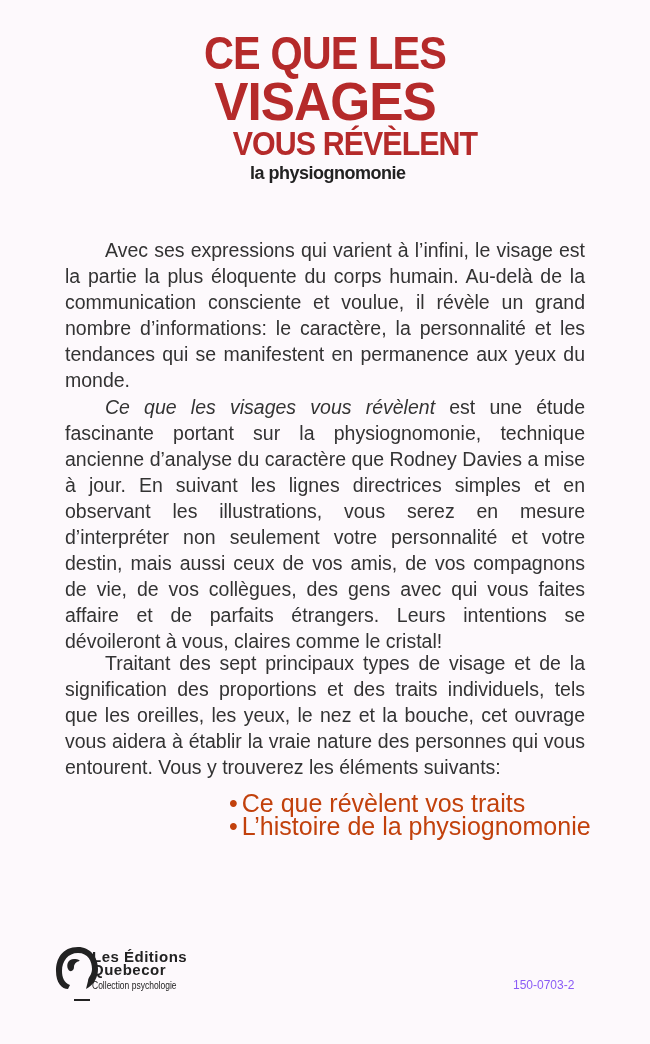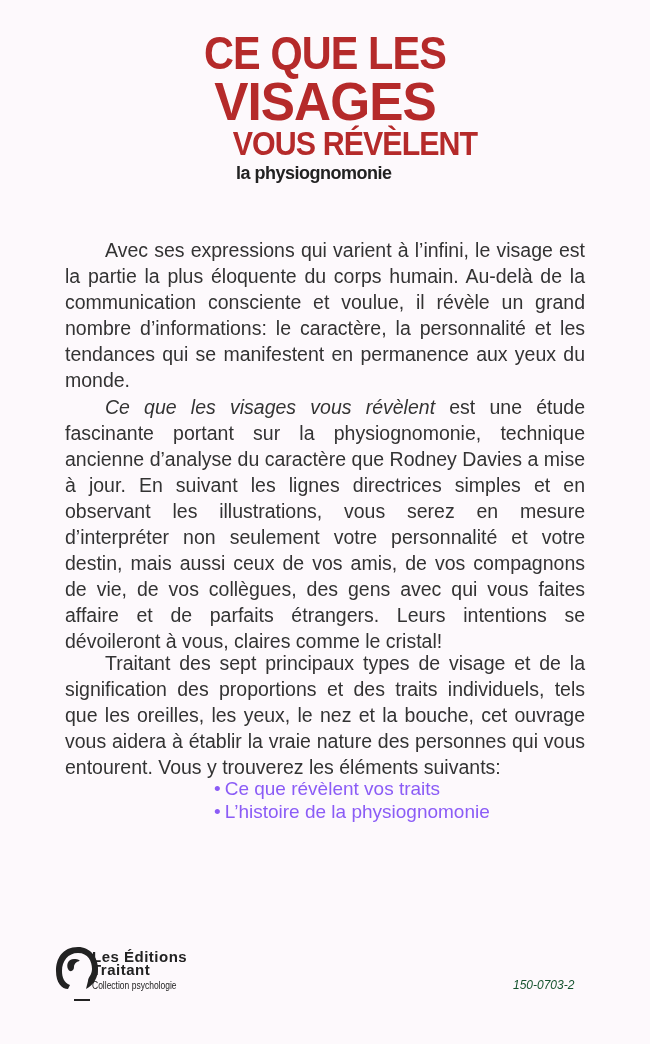--- a/index.html
+++ b/index.html
@@ -3,33 +3,33 @@
 <meta charset="utf-8">
 <style>
   html, body { margin:0; padding:0; }
   body { width:650px; height:1044px; background:#fdf9fc; position:relative; overflow:hidden;
          font-family:"Liberation Sans", sans-serif; color:#333; }
   .title { position:absolute; left:0; width:650px; text-align:center; color:#b52a2a;
            font-family:"Liberation Sans", sans-serif; font-weight:bold; letter-spacing:-1px; }
   .t1 { top:30px; font-size:46px; line-height:46px; transform:scaleX(0.9); }
   .t2 { top:74px; font-size:54px; line-height:54px; transform:scaleX(0.95); }
   .t3 { top:127px; font-size:33px; line-height:34px; left:30px; transform:scaleX(0.92); }
-  .subtitle { position:absolute; top:163px; left:236px; width:250px; font-size:18px; font-weight:bold; color:#222; letter-spacing:-0.5px; }
+  .subtitle { position:absolute; top:163px; left:250px; width:250px; font-size:18px; font-weight:bold; color:#222; letter-spacing:-0.5px; }
   .para { position:absolute; left:65px; width:520px; font-size:19.5px; line-height:26px; text-align:justify; color:#333; }
   .para p { margin:0; text-indent:40px; }
   .p1 { top:237px; }
   .p2 { top:394px; }
   .p3 { top:650px; }
   em { font-style:italic; }
-  .bullets { position:absolute; top:775px; left:212px; font-size:19px; line-height:23px; color:#8b5cf6; list-style:none; margin:2px; padding:0; }
+  .bullets { position:absolute; top:775px; left:212px; font-size:25px; line-height:23px; color:#c2410c; list-style:none; margin:17px; padding:0; }
   .bullets li::before { content:"\2022"; margin-right:4px; }
   .logo { position:absolute; left:54px; top:945px; width:48px; height:60px; }
   .pub { position:absolute; left:92px; top:950px; font-size:15px; font-weight:bold; color:#222; line-height:13px; letter-spacing:0.5px; }
   .coll { position:absolute; left:92px; top:980px; font-size:10px; color:#222; transform:scaleX(0.85); transform-origin:left; }
-  .code { position:absolute; left:513px; top:978px; font-size:12px; color:#14532d;font-style:italic; }
+  .code { position:absolute; left:513px; top:978px; font-size:12px; color:#8b5cf6; }
 </style>
 </head>
 <body>
 
 <div class="title t1">CE QUE LES</div>
 <div class="title t2">VISAGES</div>
 <div class="title t3">VOUS RÉVÈLENT</div>
 <div class="subtitle">la physiognomonie</div>
 
 <div class="para p1">
@@ -47,16 +47,16 @@
   <li>L’histoire de la physiognomonie</li>
 </ul>
 
 <svg class="logo" viewBox="0 0 48 60">
   <path d="M24 2 C8 2 2 14 2 26 C2 38 8 44 14 44 L16 40 C10 38 8 32 8 26 C8 16 14 8 24 8 C34 8 38 16 38 24 C38 30 34 32 34 36 L32 44 C40 40 44 32 44 24 C44 12 36 2 24 2 Z" fill="#222"></path>
   <path d="M20 14 C14 14 12 20 14 24 C16 28 20 26 20 22 C20 18 24 16 26 16 C24 14 22 14 20 14 Z" fill="#222"></path>
   <rect x="20" y="54" width="16" height="2" fill="#222"></rect>
 </svg>
 <div class="pub">
   <div>Les Éditions</div>
-  <div>Traitant</div>
+  <div>Quebecor</div>
 </div>
 <div class="coll">Collection psychologie</div>
 <div class="code">150-0703-2</div>
 
 </body></html>

